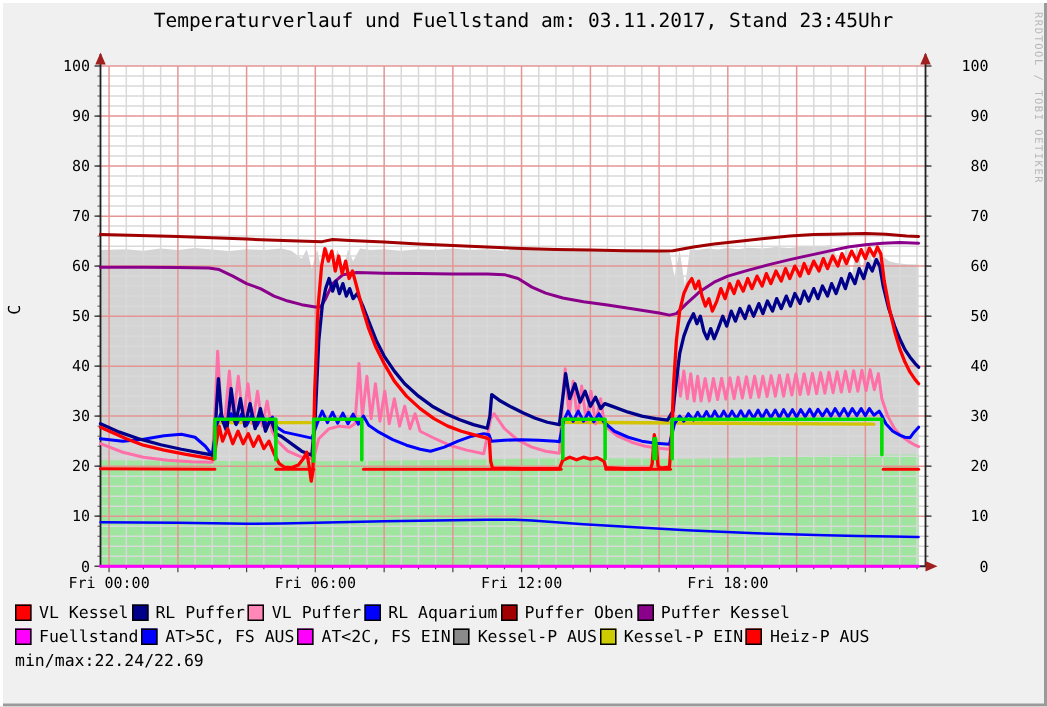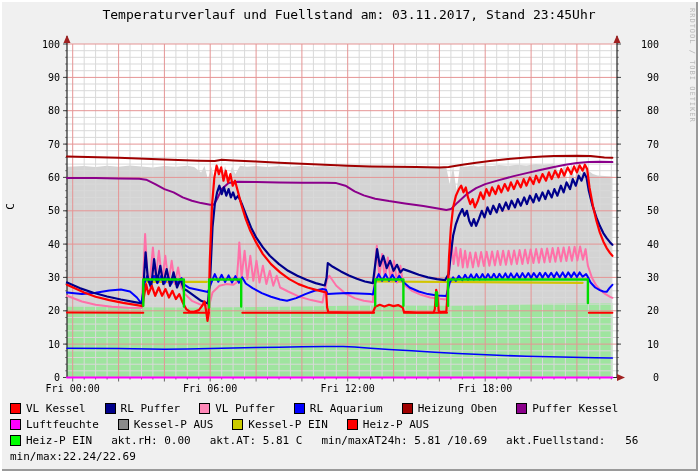--- a/index.html
+++ b/index.html
@@ -19,21 +19,21 @@
     transform:rotate(-90deg);transform-origin:center;width:22px;text-align:center;
   }
   #watermark{
     position:absolute;top:8px;right:2px;font-size:7px;color:#b8b8b8;
     writing-mode:vertical-rl;letter-spacing:1px;white-space:pre;
   }
   #chart-wrap{position:absolute;top:0;left:0;}
   #legend{
     position:absolute;left:10px;top:402px;width:680px;font-size:11px;
   }
-  .legend-row{display:flex;align-items:center;margin-bottom:3px;gap:19px;flex-wrap:nowrap;}
+  .legend-row{display:flex;align-items:center;margin-bottom:3px;gap:2px;flex-wrap:nowrap;}
   .legend-item{display:inline-flex;align-items:center;white-space:pre;}
   .swatch{
     width:9px;height:9px;display:inline-block;margin-right:5px;
     border:1px solid #000;flex:0 0 auto;
   }
   svg text{font-family:"DejaVu Sans Mono","Liberation Mono",monospace;fill:#000;}
 </style>
 </head>
 <body>
 
@@ -363,33 +363,28 @@
         <text x="210.2" y="392" font-size="10" text-anchor="middle">Fri 06:00</text>
         <text x="347.7" y="392" font-size="10" text-anchor="middle">Fri 12:00</text>
         <text x="485.2" y="392" font-size="10" text-anchor="middle">Fri 18:00</text>
       </svg></div>
   <div id="legend">
       <div class="legend-row">
         <span class="legend-item"><span class="swatch" style="background: rgb(255, 0, 0);"></span><span>VL Kessel</span></span>
         <span class="legend-item"><span class="swatch" style="background: rgb(0, 0, 139);"></span><span>RL Puffer</span></span>
         <span class="legend-item"><span class="swatch" style="background: rgb(255, 136, 184);"></span><span>VL Puffer</span></span>
         <span class="legend-item"><span class="swatch" style="background: rgb(0, 0, 255);"></span><span>RL Aquarium</span></span>
-        <span class="legend-item"><span class="swatch" style="background: rgb(160, 0, 0);"></span><span>Heizung Oben</span></span>
+        <span class="legend-item"><span class="swatch" style="background: rgb(160, 0, 0);"></span><span>Puffer Oben</span></span>
         <span class="legend-item"><span class="swatch" style="background: rgb(139, 0, 139);"></span><span>Puffer Kessel</span></span>
       </div>
       <div class="legend-row">
-        <span class="legend-item"><span class="swatch" style="background: rgb(255, 0, 255);"></span><span>Luftfeuchte</span></span>
+        <span class="legend-item"><span class="swatch" style="background: rgb(255, 0, 255);"></span><span>Fuellstand</span></span>
+        <span class="legend-item"><span class="swatch" style="background: rgb(0, 0, 255);"></span><span>AT&gt;5C, FS AUS</span></span>
+        <span class="legend-item"><span class="swatch" style="background: rgb(255, 0, 255);"></span><span>AT&lt;2C, FS EIN</span></span>
         <span class="legend-item"><span class="swatch" style="background: rgb(138, 138, 138);"></span><span>Kessel-P AUS</span></span>
         <span class="legend-item"><span class="swatch" style="background: rgb(204, 204, 0);"></span><span>Kessel-P EIN</span></span>
         <span class="legend-item"><span class="swatch" style="background: rgb(255, 0, 0);"></span><span>Heiz-P AUS</span></span>
-      </div>
-      <div class="legend-row">
-        <span class="legend-item"><span class="swatch" style="background: rgb(0, 255, 0);"></span><span>Heiz-P EIN</span></span>
-        <span class="legend-item"><span>akt.rH: 0.00</span></span>
-        <span class="legend-item"><span>akt.AT: 5.81 C</span></span>
-        <span class="legend-item"><span>min/maxAT24h: 5.81 /10.69</span></span>
-        <span class="legend-item"><span>akt.Fuellstand:   56</span></span>
       </div>
       <div class="legend-row">
         <span class="legend-item"><span>min/max:22.24/22.69</span></span>
       </div>
     </div>
 </div>
 
 </body></html>

